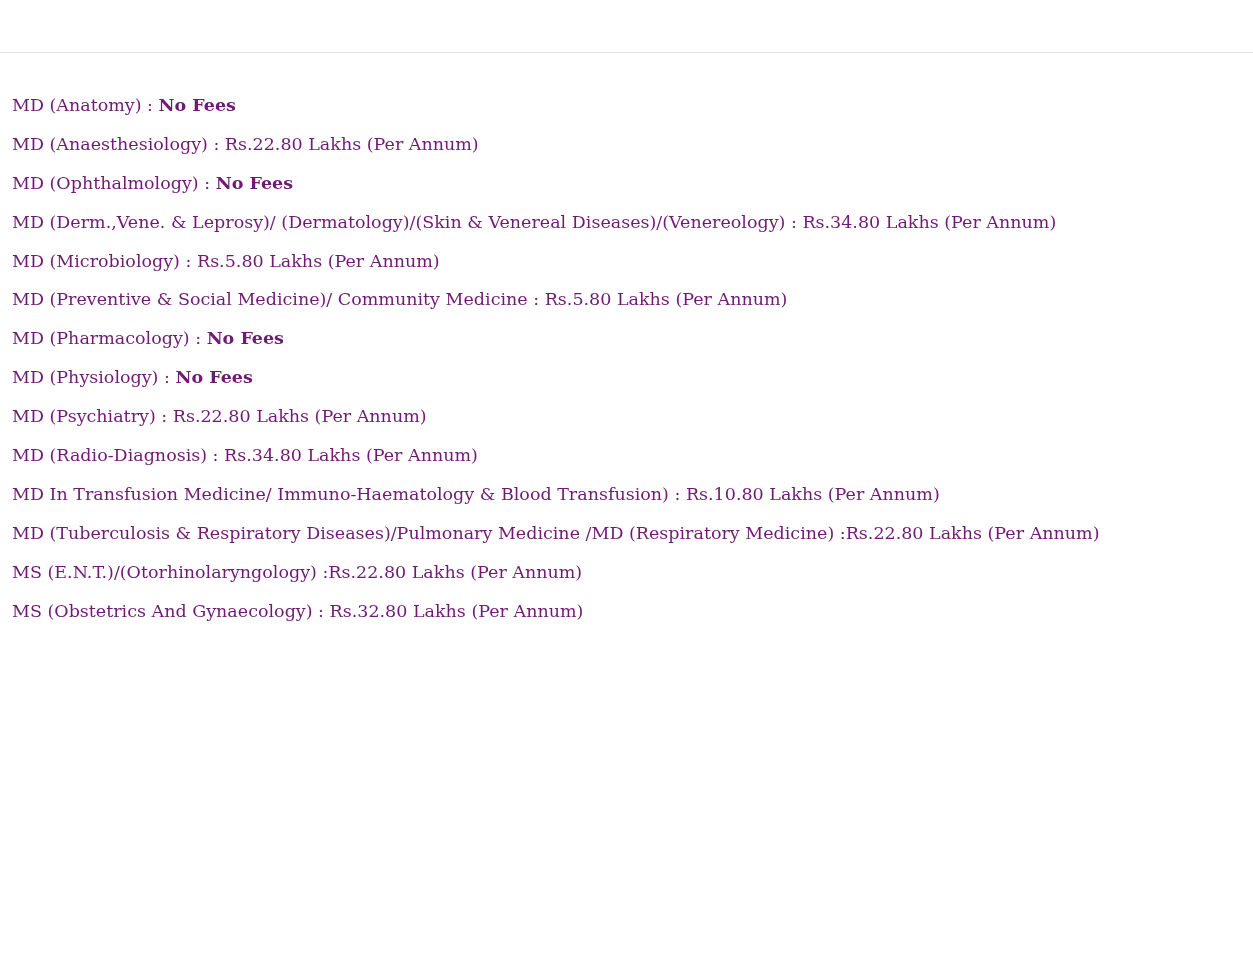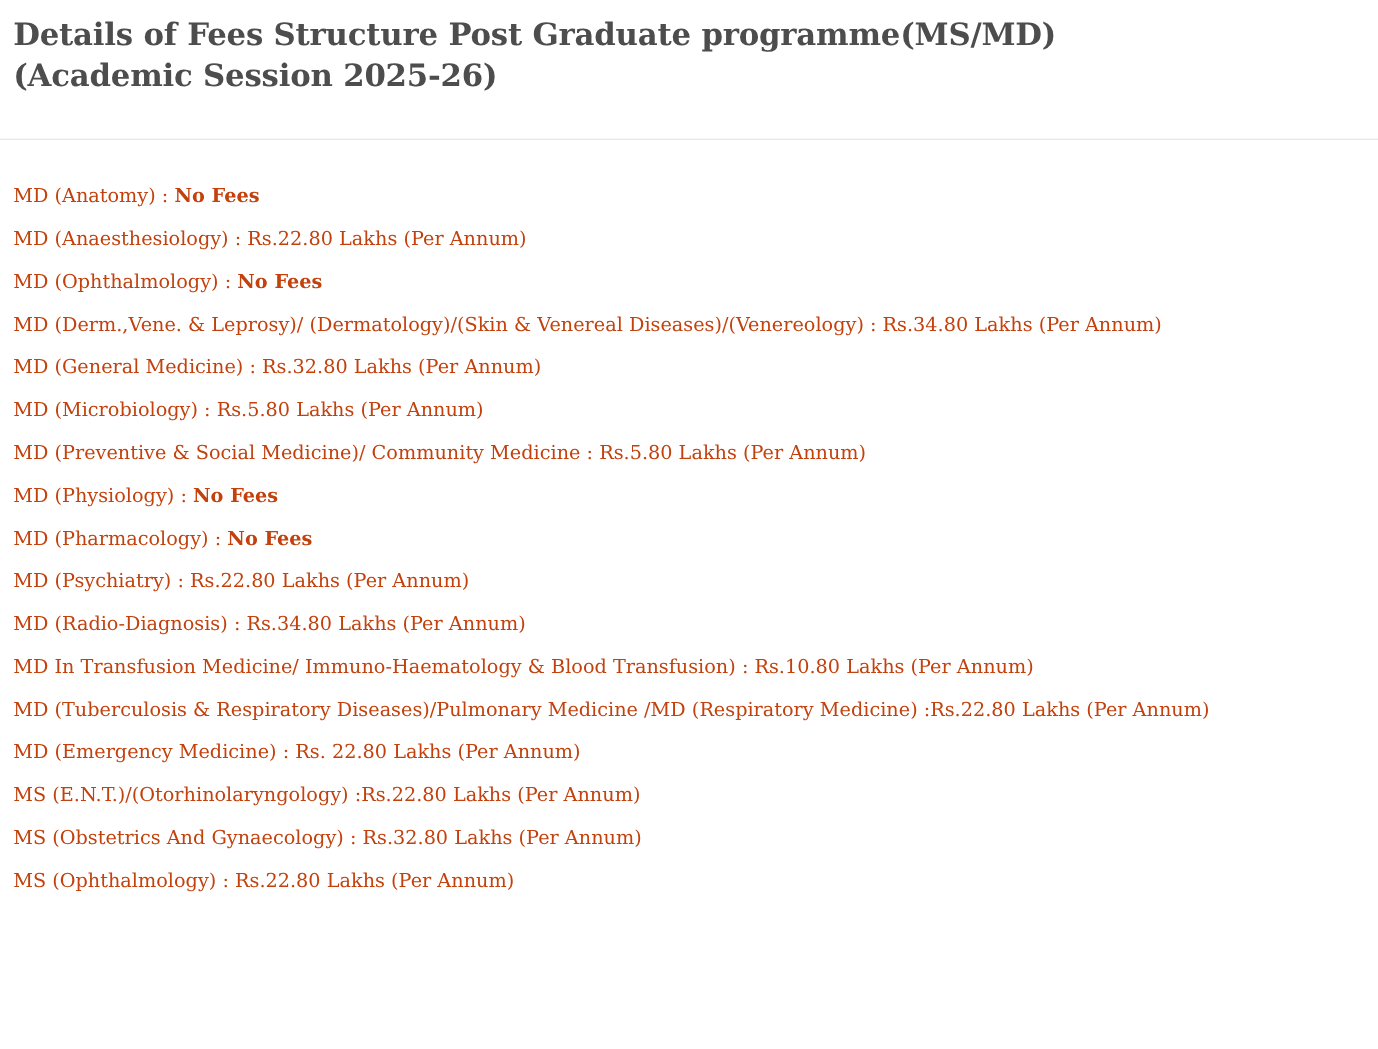--- a/index.html
+++ b/index.html
@@ -38,56 +38,49 @@
   }
   .fee-list {
     list-style: none;
     margin: 0;
     padding: 44px 10px 20px 12px;
   }
   .fee-item {
     font-family: "DejaVu Serif", "Liberation Serif", serif;
     font-size: 17.5px;
     line-height: 1.0;
-    color: #c2410c;
+    color: #701a75;
     margin: 0 0 21.4px 0;
     white-space: nowrap;
   }
   .fee-item .course {
     font-weight: normal;
   }
   .fee-item .amount-bold {
     font-weight: bold;
   }
 </style>
 </head>
 <body>
 
 <div class="page">
 
-  <h1 class="page-title">
-    <span class="title-line">Details of Fees Structure Post Graduate programme(MS/MD)</span>
-    <span class="title-line">(Academic Session 2025-26)</span>
-  </h1>
 
   <hr class="divider">
 
   <ul class="fee-list">
       <li class="fee-item"><span class="course">MD (Anatomy) : </span><span class="amount-bold">No Fees</span></li>
       <li class="fee-item"><span class="course">MD (Anaesthesiology) : Rs.22.80 Lakhs (Per Annum)</span></li>
       <li class="fee-item"><span class="course">MD (Ophthalmology) : </span><span class="amount-bold">No Fees</span></li>
       <li class="fee-item"><span class="course">MD (Derm.,Vene. &amp; Leprosy)/ (Dermatology)/(Skin &amp; Venereal Diseases)/(Venereology) : Rs.34.80 Lakhs (Per Annum)</span></li>
-      <li class="fee-item"><span class="course">MD (General Medicine) : Rs.32.80 Lakhs (Per Annum)</span></li>
       <li class="fee-item"><span class="course">MD (Microbiology) : Rs.5.80 Lakhs (Per Annum)</span></li>
       <li class="fee-item"><span class="course">MD (Preventive &amp; Social Medicine)/ Community Medicine : Rs.5.80 Lakhs (Per Annum)</span></li>
+      <li class="fee-item"><span class="course">MD (Pharmacology) : </span><span class="amount-bold">No Fees</span></li>
       <li class="fee-item"><span class="course">MD (Physiology) : </span><span class="amount-bold">No Fees</span></li>
-      <li class="fee-item"><span class="course">MD (Pharmacology) : </span><span class="amount-bold">No Fees</span></li>
       <li class="fee-item"><span class="course">MD (Psychiatry) : Rs.22.80 Lakhs (Per Annum)</span></li>
       <li class="fee-item"><span class="course">MD (Radio-Diagnosis) : Rs.34.80 Lakhs (Per Annum)</span></li>
       <li class="fee-item"><span class="course">MD In Transfusion Medicine/ Immuno-Haematology &amp; Blood Transfusion) : Rs.10.80 Lakhs (Per Annum)</span></li>
       <li class="fee-item"><span class="course">MD (Tuberculosis &amp; Respiratory Diseases)/Pulmonary Medicine /MD (Respiratory Medicine) :Rs.22.80 Lakhs (Per Annum)</span></li>
-      <li class="fee-item"><span class="course">MD (Emergency Medicine) : Rs. 22.80 Lakhs (Per Annum)</span></li>
       <li class="fee-item"><span class="course">MS (E.N.T.)/(Otorhinolaryngology) :Rs.22.80 Lakhs (Per Annum)</span></li>
       <li class="fee-item"><span class="course">MS (Obstetrics And Gynaecology) : Rs.32.80 Lakhs (Per Annum)</span></li>
-      <li class="fee-item"><span class="course">MS (Ophthalmology) : Rs.22.80 Lakhs (Per Annum)</span></li>
     </ul>
 
 </div>
 
 </body></html>

